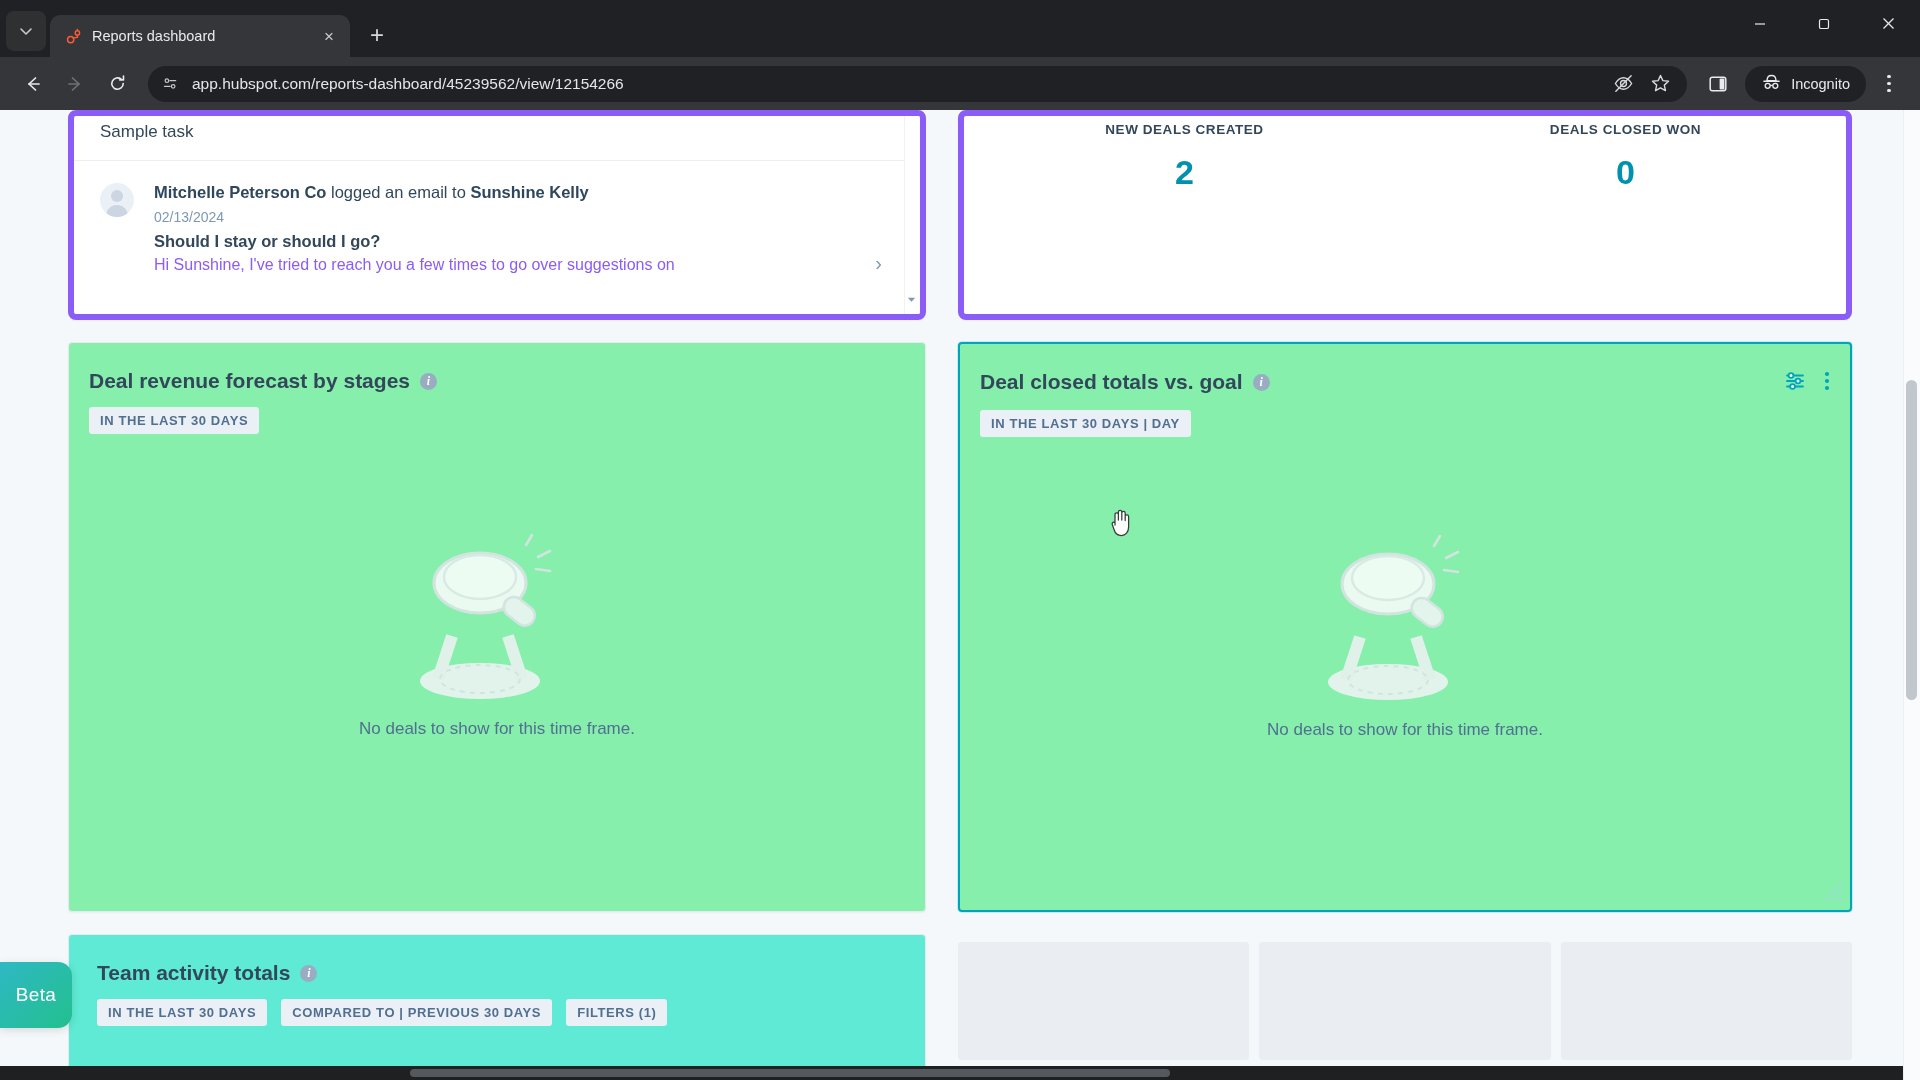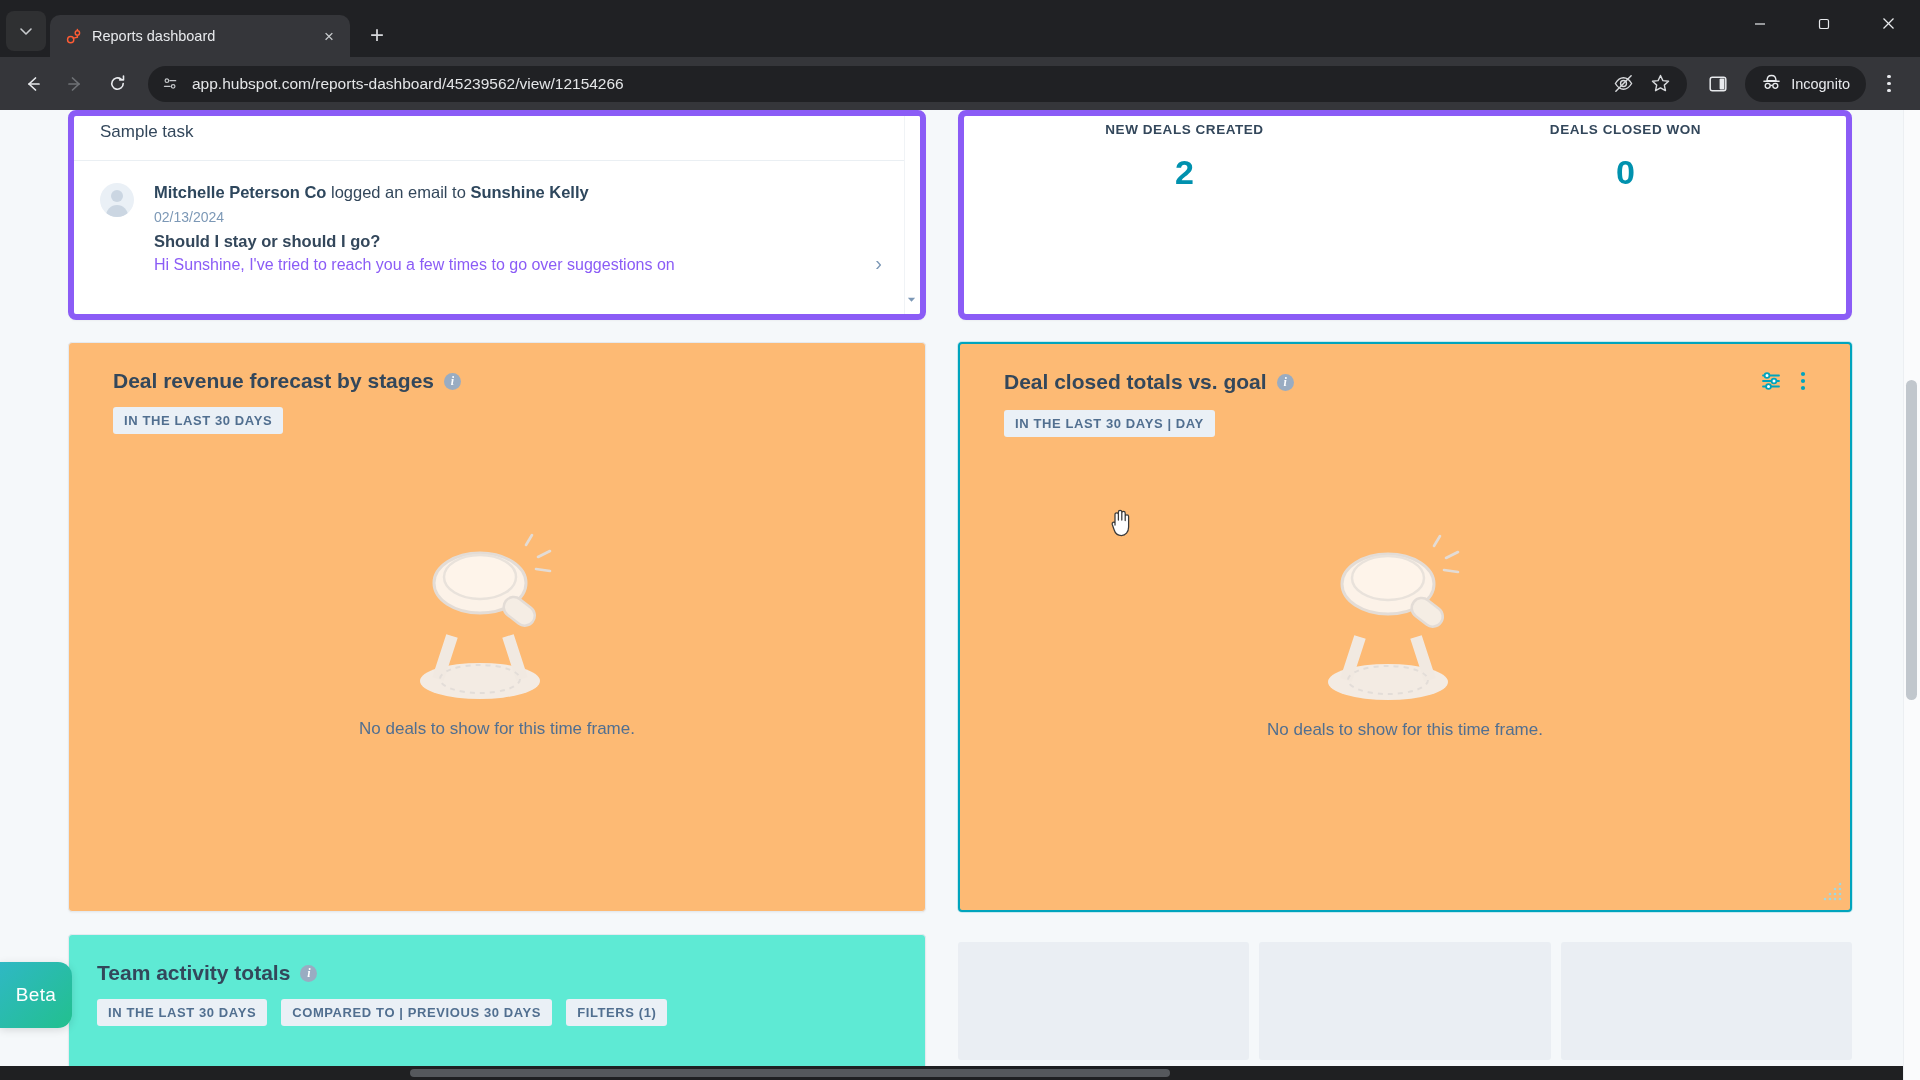--- a/index.html
+++ b/index.html
@@ -154,23 +154,23 @@
   .stat-cell { flex: 1; text-align: center; }
   .stat-label {
     font-size: 13.5px; font-weight: 700; color: #33475b;
     letter-spacing: 0.55px; text-transform: uppercase;
   }
   .stat-value { font-size: 34px; font-weight: 600; color: #0091ae; margin-top: 16px; }
 
   
   .cards-row { display: flex; gap: 32px; margin-top: 22px; }
   .report-card {
-    background: #fdba74; border: 1px solid #e5eaef; border-radius: 4px;
+    background: #86efac; border: 1px solid #e5eaef; border-radius: 4px;
     box-shadow: 0 1px 2px rgba(0,0,0,0.04);
-    height: 570px; position: relative; padding: 26px 44px;
+    height: 570px; position: relative; padding: 26px 20px;
   }
   .report-card.left { width: 858px; }
   .report-card.right {
     flex: 1; border: 2px solid #00a4bd; box-shadow: 0 0 0 1px rgba(0,164,189,0.18);
   }
   .card-head { display: flex; align-items: flex-start; }
   .card-title {
     font-size: 21px; font-weight: 700; color: #33475b;
     display: flex; align-items: center; gap: 10px;
   }

